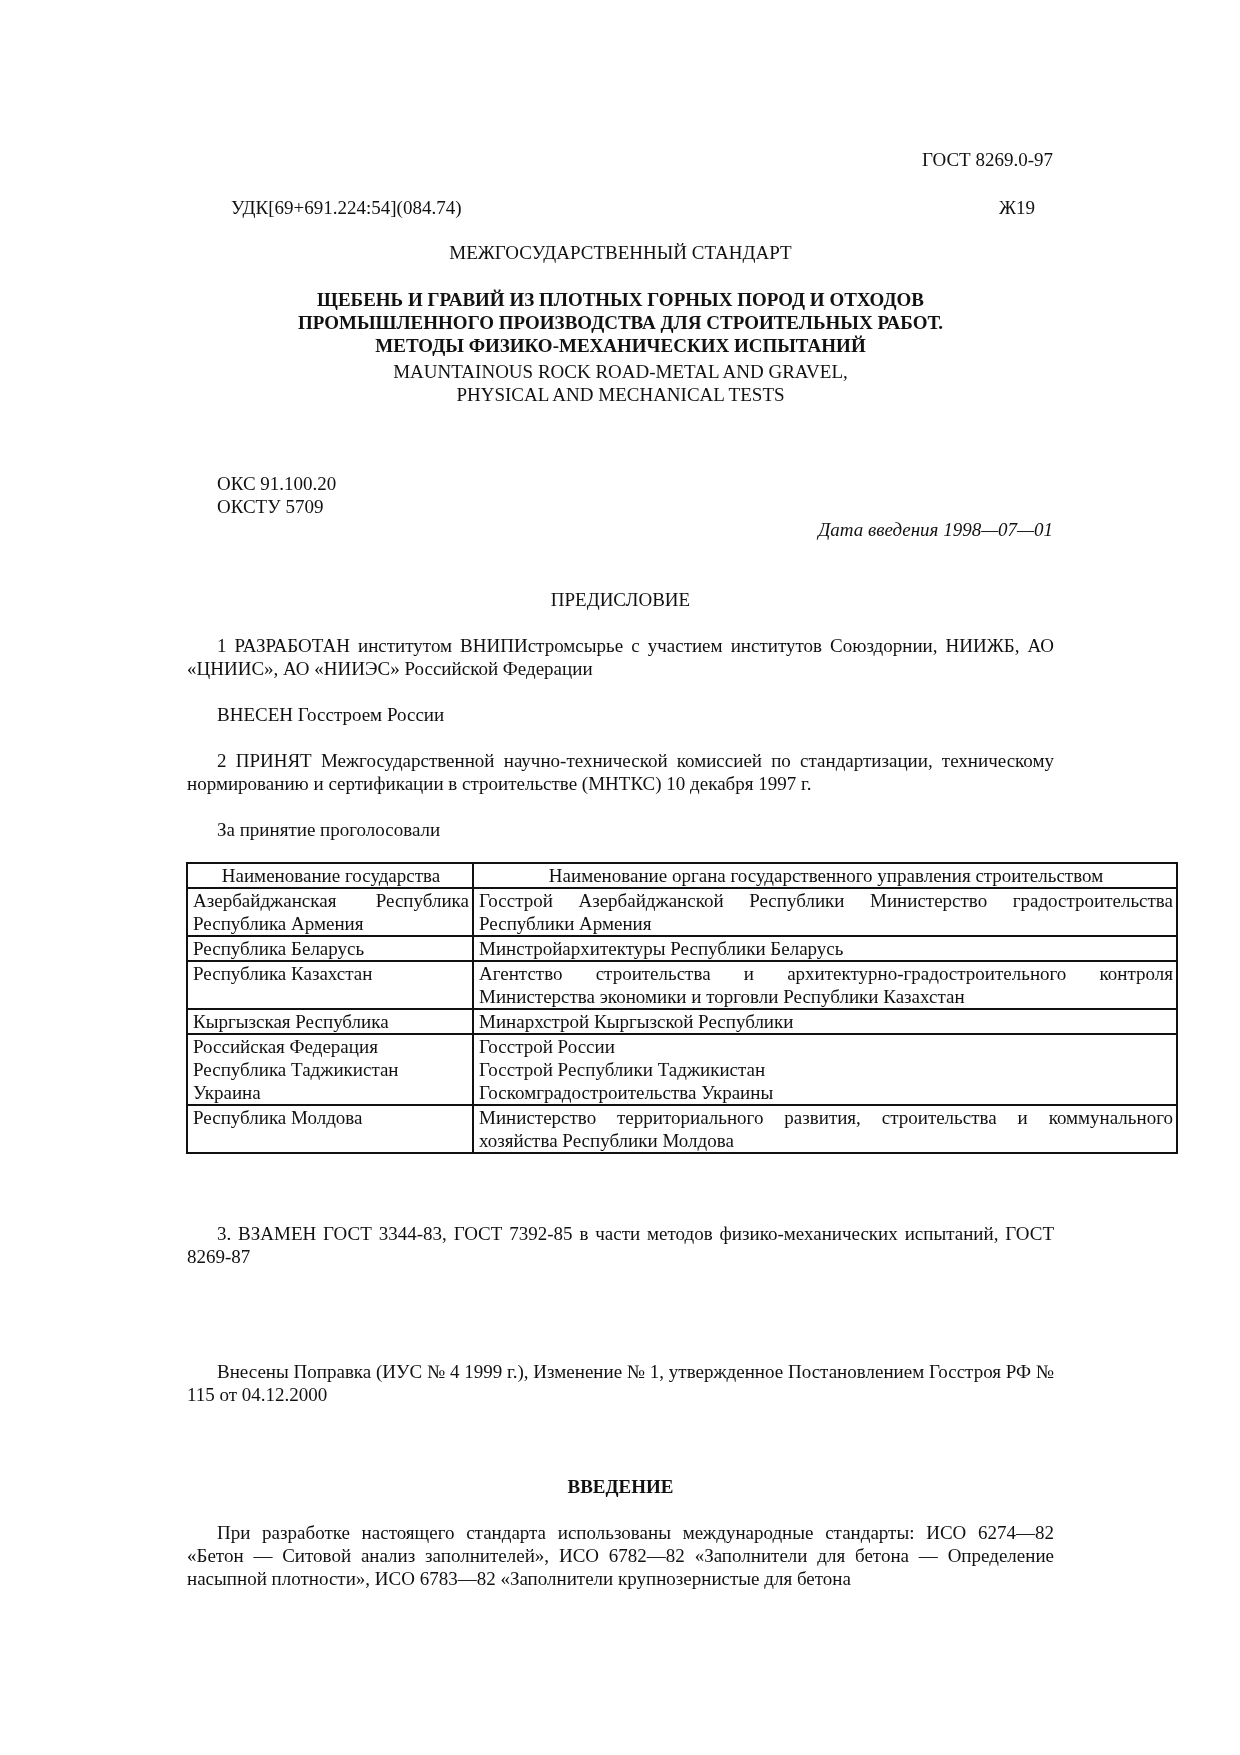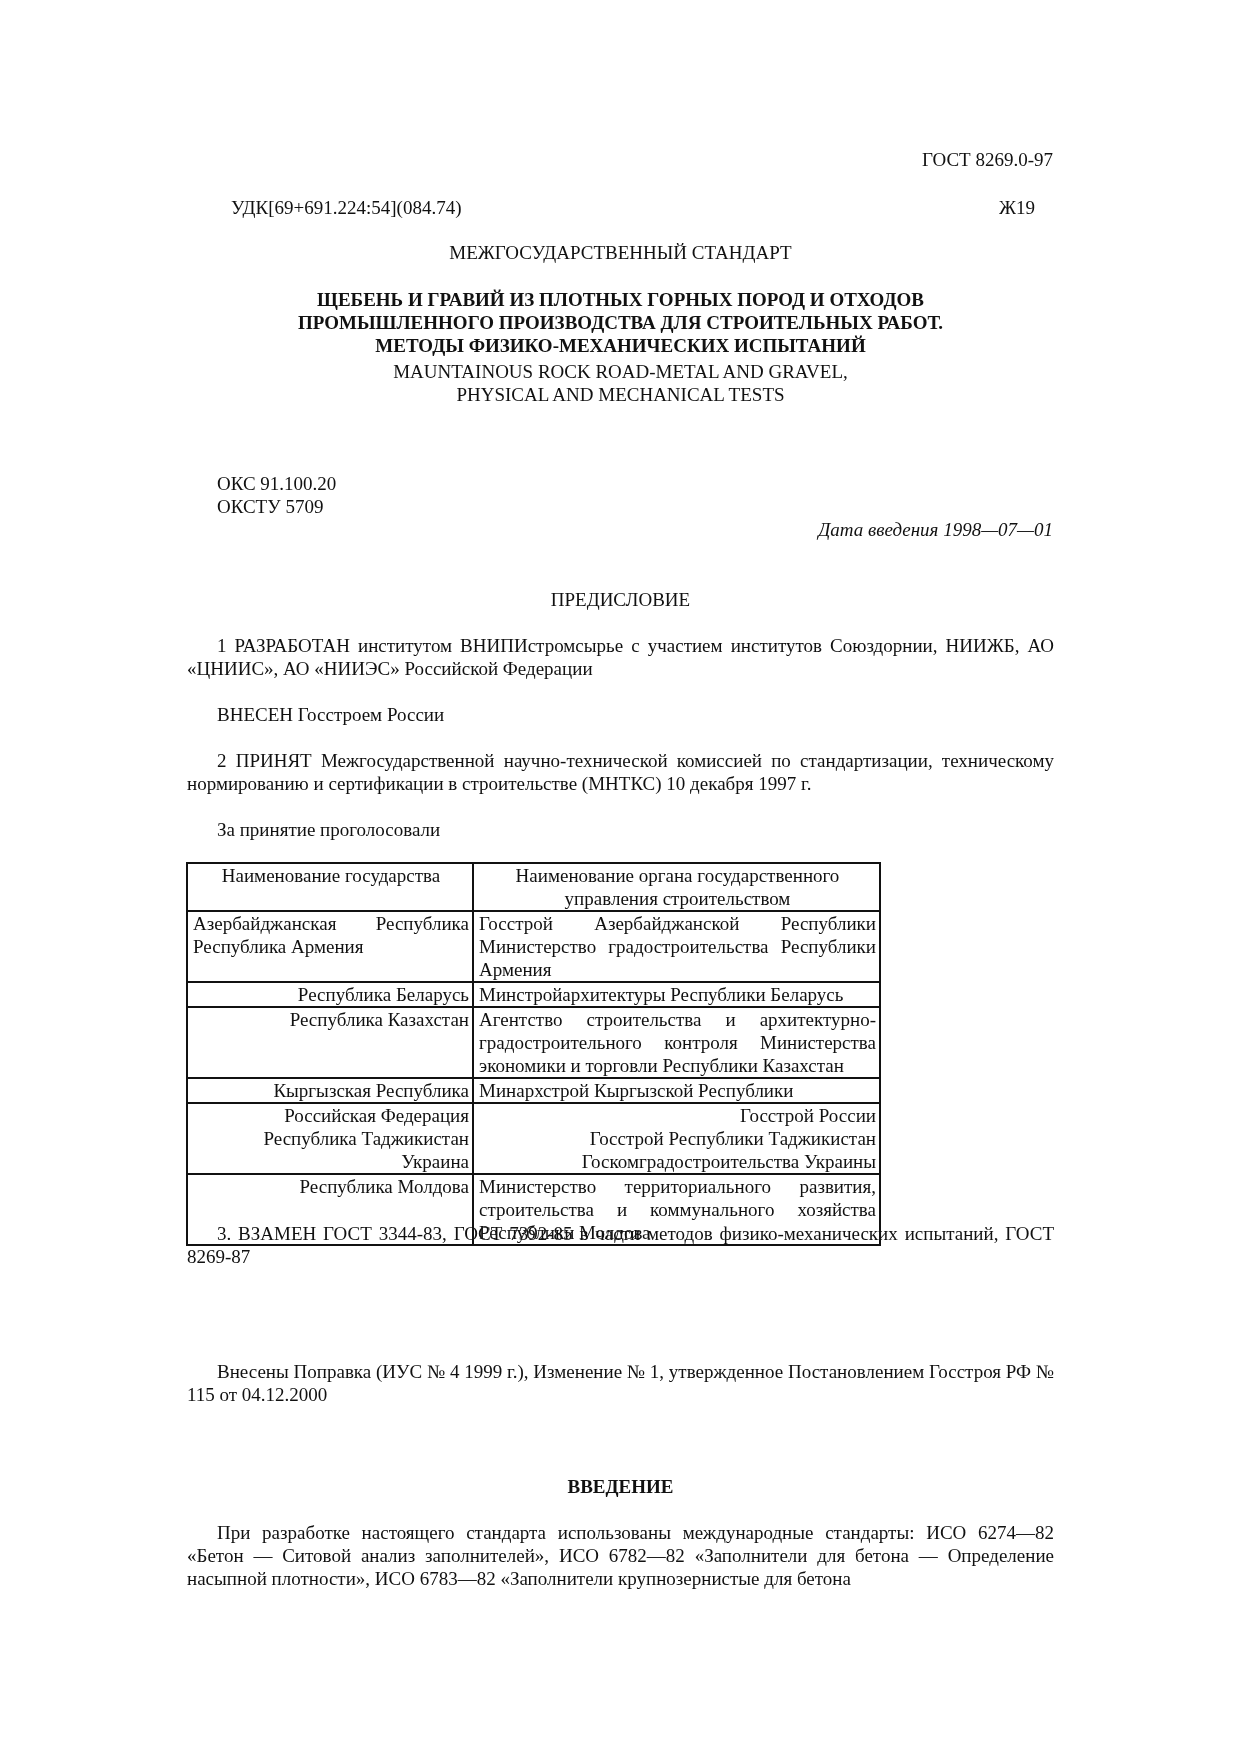--- a/index.html
+++ b/index.html
@@ -84,32 +84,31 @@
     .intro-heading {
       top: 1475px;
       font-weight: bold;
     }
     .p-intro { top: 1521px; }
 
     table.votes {
       position: absolute;
       left: 186px;
       top: 862px;
-      width: 695px;
+      width: 992px;
       border-collapse: collapse;
       table-layout: fixed;
     }
     table.votes td, table.votes th {
       border: 2px solid #111111;
       padding: 0 3px 0 5px;
       vertical-align: top;
       font-weight: normal;
       font-size: 19px;
       line-height: 23px;
-      text-align: right;
     }
     table.votes th {
       text-align: center;
       padding-bottom: 0px;
     }
     table.votes td.justify {
       text-align: justify;
       text-align-last: left;
     }
     table.votes td.justify-force {

